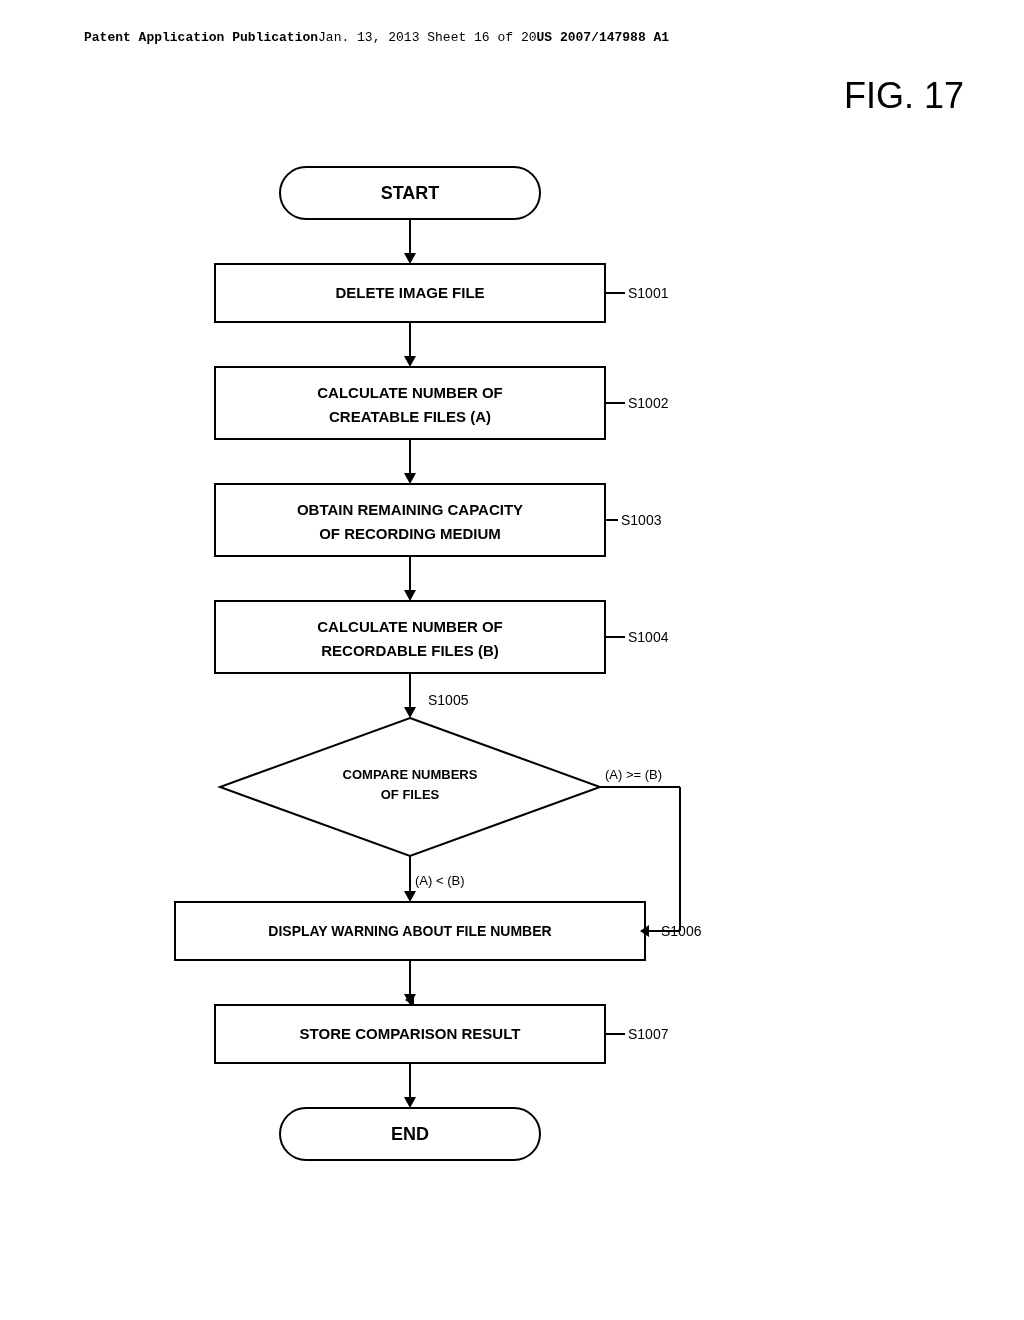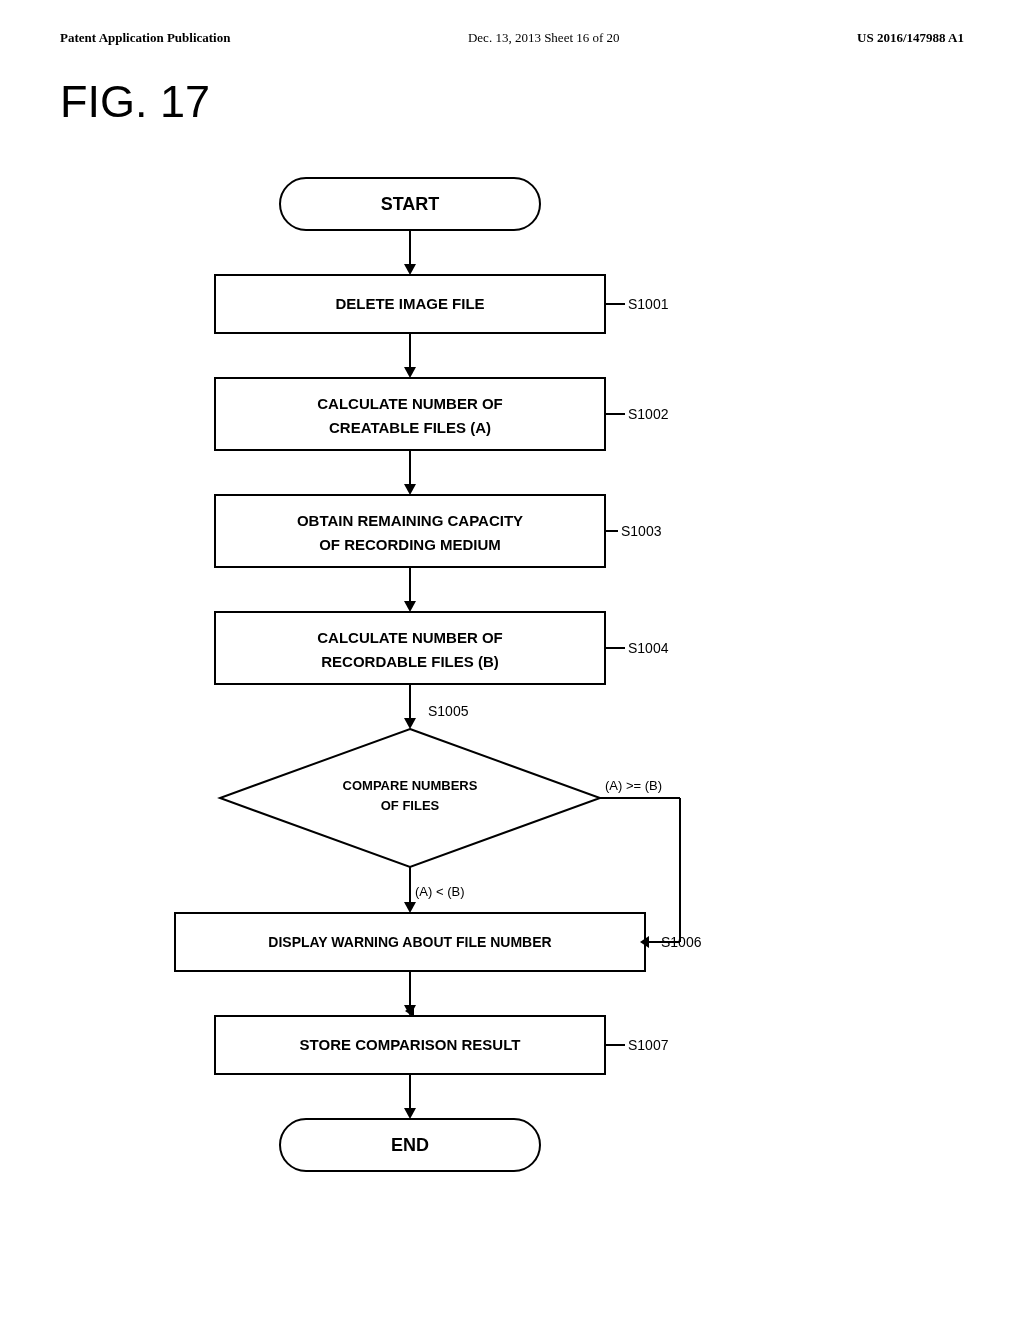--- a/index.html
+++ b/index.html
@@ -15,48 +15,49 @@
     .page {
       width: 1024px;
       min-height: 1320px;
       background: #fff;
       padding: 30px 60px;
       position: relative;
     }
 
     .header {
       display: flex;
-      justify-content: space-between;
+      justify-content: flex-start;
       align-items: flex-start;
       font-size: 13px;
       margin-bottom: 30px;
-      font-family: Liberation Serif, serif;
+      font-family: Liberation Mono, monospace;
+      margin-left: 24px;
     }
 
     .header-left { font-weight: bold; }
     .header-center { text-align: center; }
     .header-right { font-weight: bold; }
 
     .figure-title {
-      text-align: left;
-      font-size: 45px;
+      text-align: right;
+      font-size: 36px;
       font-weight: normal;
       margin-bottom: 40px;
       font-family: Arial, sans-serif;
     }
   </style>
 </head>
 <body>
 
 <div class="page">
 
   <div class="header">
     <div class="header-left">Patent Application Publication</div>
-    <div class="header-center">Dec. 13, 2013  Sheet 16 of 20</div>
-    <div class="header-right">US 2016/147988 A1</div>
+    <div class="header-center">Jan. 13, 2013  Sheet 16 of 20</div>
+    <div class="header-right">US 2007/147988 A1</div>
   </div>
 
   <div class="figure-title">FIG. 17</div>
 
   <div style="display:flex; ">
     <svg width="700" height="1050" viewBox="0 0 700 1050">
 
       <rect x="220" y="10" width="260" height="52" rx="26" ry="26" fill="white" stroke="black" stroke-width="2"></rect>
       <text x="350" y="42" text-anchor="middle" font-family="Arial" font-size="18" font-weight="bold">START</text>
 

